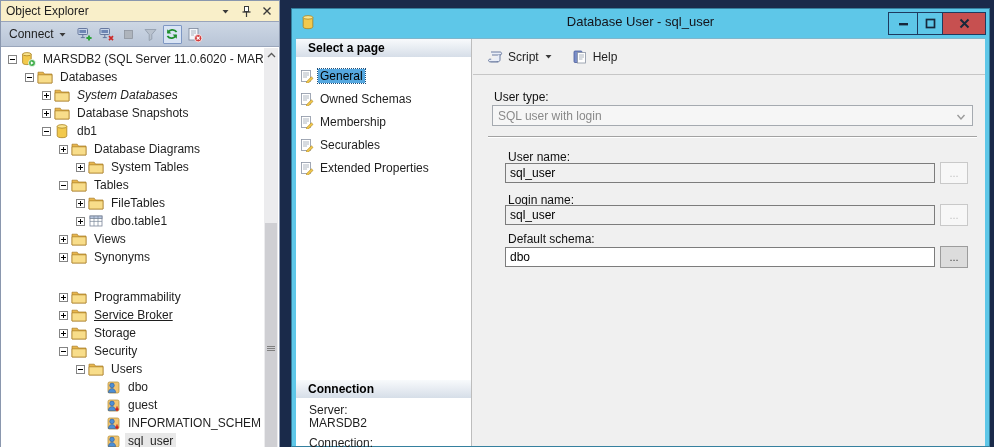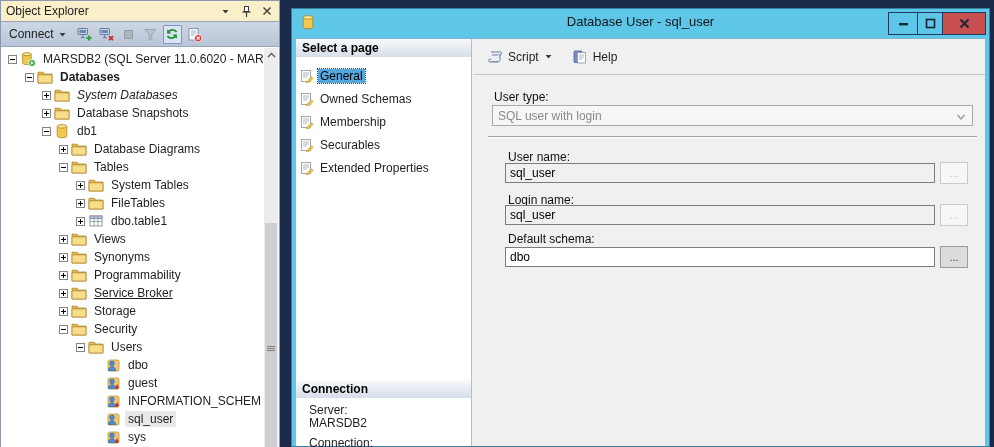--- a/index.html
+++ b/index.html
@@ -49,21 +49,21 @@
   .win-btn{display:flex;align-items:center;justify-content:center;background:var(--chrome,#5EC7E8);
            border-left:1px solid #1E3A5F;}
   .win-btn:first-child{border-left:none;}
   .win-btn.min{width:28px;}
   .win-btn.max{width:25px;}
   .win-btn.close{width:43px;background:var(--closebtn,#C75050);}
 
   .dlg-body{position:absolute;left:4px;right:4px;top:29px;bottom:0;background:#F0F0F0;border-top:1px solid #7FB6CC;}
 
   .dlg-left{position:absolute;left:0;top:0;bottom:0;width:176px;background:#fff;border-right:1px solid #BDBDBD;}
-  .pane-header{position:absolute;left:0;right:0;height:18px;line-height:18px;padding-left:6px;
+  .pane-header{position:absolute;left:0;right:0;height:18px;line-height:18px;padding-left:12px;
                font-size:12px;font-weight:bold;color:#000;
                background:linear-gradient(#F8FAFC,#D6DEE8);}
   .pane-header.top{top:0;}
   .pane-header.conn{top:341px;}
   .page-list{position:absolute;left:2px;right:1px;top:21px;}
   .page-item{display:flex;align-items:center;height:15px;gap:4px;padding-left:2px;font-size:12px;color:#1E1E1E;white-space:nowrap;margin-top:8px;}
   .picon{width:14px;height:14px;flex:none;display:inline-flex;}
   .plabel{padding:0 2px;}
   .plabel.sel{background:var(--sel,#55A7DF);outline:1px dotted #1B4E79;color:#000;}
   .conn-block{position:absolute;left:13px;right:2px;top:365px;font-size:12px;color:#1E1E1E;}
@@ -177,21 +177,21 @@
           <span class="ticon">
             <svg width="16" height="16" viewBox="0 0 16 16">
               <path d="M2.6 3.2v8.6c0 1.1 1.9 1.8 4.3 1.8s4.3-.7 4.3-1.8V3.2z" fill="#F2C94C" stroke="#A8801F" stroke-width=".8"></path>
               <ellipse cx="6.9" cy="3.2" rx="4.3" ry="1.6" fill="#FBE58E" stroke="#A8801F" stroke-width=".8"></ellipse>
               <circle cx="12" cy="12" r="3.5" fill="#3FAE49" stroke="#fff" stroke-width=".8"></circle>
               <path d="M10.8 10.2l2.9 1.8-2.9 1.8z" fill="#fff"></path>
             </svg>
           </span>
           <span class="tlabel">MARSDB2 (SQL Server 11.0.6020 - MARSD</span>
         </div>
-        <div class="trow" style="padding-left: 23px; font-weight: bold;">
+        <div class="trow" style="padding-left: 23px;">
           <span class="exp"></span>
           <span class="ticon">
             <svg width="16" height="16" viewBox="0 0 16 16">
               <path d="M1 3.2h5.2l1.3 1.8H15V14H1z" fill="#E8B64C" stroke="#A97B22" stroke-width=".7"></path>
               <path d="M1 5.8h14V14H1z" fill="#F8DD8A" stroke="#A97B22" stroke-width=".7"></path>
             </svg>
           </span>
           <span class="tlabel">Databases</span>
         </div>
         <div class="trow" style="padding-left: 40px; font-style: italic;">
@@ -227,39 +227,39 @@
         <div class="trow" style="padding-left: 57px;">
           <span class="exp plus"></span>
           <span class="ticon">
             <svg width="16" height="16" viewBox="0 0 16 16">
               <path d="M1 3.2h5.2l1.3 1.8H15V14H1z" fill="#E8B64C" stroke="#A97B22" stroke-width=".7"></path>
               <path d="M1 5.8h14V14H1z" fill="#F8DD8A" stroke="#A97B22" stroke-width=".7"></path>
             </svg>
           </span>
           <span class="tlabel">Database Diagrams</span>
         </div>
+        <div class="trow" style="padding-left: 74px;">
+          <span class="exp plus"></span>
+          <span class="ticon">
+            <svg width="16" height="16" viewBox="0 0 16 16">
+              <path d="M1 3.2h5.2l1.3 1.8H15V14H1z" fill="#E8B64C" stroke="#A97B22" stroke-width=".7"></path>
+              <path d="M1 5.8h14V14H1z" fill="#F8DD8A" stroke="#A97B22" stroke-width=".7"></path>
+            </svg>
+          </span>
+          <span class="tlabel">System Tables</span>
+        </div>
         <div class="trow" style="padding-left: 57px;">
           <span class="exp"></span>
           <span class="ticon">
             <svg width="16" height="16" viewBox="0 0 16 16">
               <path d="M1 3.2h5.2l1.3 1.8H15V14H1z" fill="#E8B64C" stroke="#A97B22" stroke-width=".7"></path>
               <path d="M1 5.8h14V14H1z" fill="#F8DD8A" stroke="#A97B22" stroke-width=".7"></path>
             </svg>
           </span>
           <span class="tlabel">Tables</span>
-        </div>
-        <div class="trow" style="padding-left: 74px;">
-          <span class="exp plus"></span>
-          <span class="ticon">
-            <svg width="16" height="16" viewBox="0 0 16 16">
-              <path d="M1 3.2h5.2l1.3 1.8H15V14H1z" fill="#E8B64C" stroke="#A97B22" stroke-width=".7"></path>
-              <path d="M1 5.8h14V14H1z" fill="#F8DD8A" stroke="#A97B22" stroke-width=".7"></path>
-            </svg>
-          </span>
-          <span class="tlabel">System Tables</span>
         </div>
         <div class="trow" style="padding-left: 74px;">
           <span class="exp plus"></span>
           <span class="ticon">
             <svg width="16" height="16" viewBox="0 0 16 16">
               <path d="M1 3.2h5.2l1.3 1.8H15V14H1z" fill="#E8B64C" stroke="#A97B22" stroke-width=".7"></path>
               <path d="M1 5.8h14V14H1z" fill="#F8DD8A" stroke="#A97B22" stroke-width=".7"></path>
             </svg>
           </span>
           <span class="tlabel">FileTables</span>
@@ -288,21 +288,21 @@
         <div class="trow" style="padding-left: 57px;">
           <span class="exp plus"></span>
           <span class="ticon">
             <svg width="16" height="16" viewBox="0 0 16 16">
               <path d="M1 3.2h5.2l1.3 1.8H15V14H1z" fill="#E8B64C" stroke="#A97B22" stroke-width=".7"></path>
               <path d="M1 5.8h14V14H1z" fill="#F8DD8A" stroke="#A97B22" stroke-width=".7"></path>
             </svg>
           </span>
           <span class="tlabel">Synonyms</span>
         </div>
-        <div class="trow" style="padding-left: 57px;">
+        <div class="trow" style="padding-left: 57px; margin-top: 22px;">
           <span class="exp plus"></span>
           <span class="ticon">
             <svg width="16" height="16" viewBox="0 0 16 16">
               <path d="M1 3.2h5.2l1.3 1.8H15V14H1z" fill="#E8B64C" stroke="#A97B22" stroke-width=".7"></path>
               <path d="M1 5.8h14V14H1z" fill="#F8DD8A" stroke="#A97B22" stroke-width=".7"></path>
             </svg>
           </span>
           <span class="tlabel">Programmability</span>
         </div>
         <div class="trow" style="padding-left: 57px; text-decoration: underline;">

